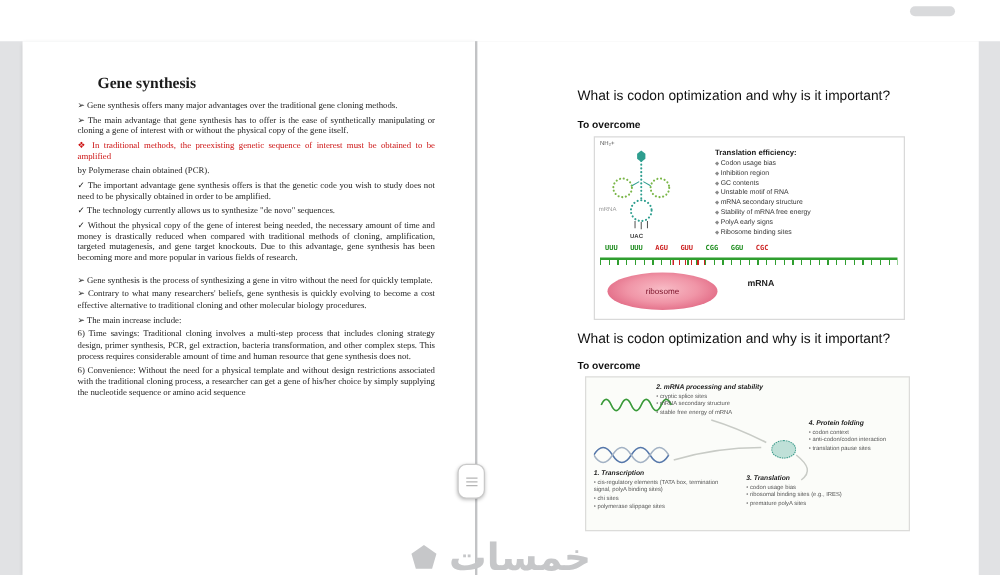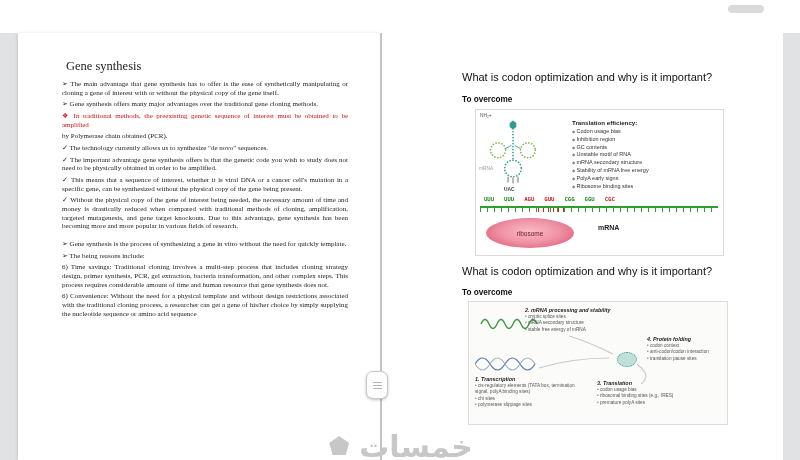--- a/index.html
+++ b/index.html
@@ -7,21 +7,21 @@
          font-family:"Liberation Sans",sans-serif;}
   .topbar{position:absolute;left:0;top:0;width:800px;height:33px;background:#ffffff;}
   .toppill{position:absolute;left:728px;top:5px;width:36px;height:8px;border-radius:4px;background:#d9dadc;}
   .gutter{position:absolute;left:380px;top:33px;width:2px;height:427px;background:#c2c3c5;}
   .page{position:absolute;top:33px;height:427px;background:#ffffff;box-shadow:0 1px 4px rgba(0,0,0,.16);}
   .page.left{left:18px;width:362px;}
   .page.right{left:382px;width:401px;box-shadow:none;}
 
   
   .doc{box-sizing:border-box;padding:26px 32px 8px 44px;font-family:"Liberation Serif",serif;color:#1c1c1c;}
-  .doc h1{font-size:12.5px;margin:0 0 6px 4px;font-weight:normal;}
+  .doc h1{font-size:12.5px;margin:0 0 6px 16px;font-weight:bold;}
   .doc p{font-size:7px;line-height:1.24;margin:0 0 3px 0;text-align:justify;}
   .doc p.red{color:#cc1111;}
   .doc p.gap{margin-top:9px;}
 
   
   .page.right{font-family:"Liberation Sans",sans-serif;}
   .h2{position:absolute;left:80px;font-size:11px;font-weight:normal;color:#111;}
   .sub{position:absolute;left:80px;font-size:8.2px;font-weight:bold;color:#111;}
 
   
@@ -79,30 +79,30 @@
 </head>
 <body>
 
 <div class="stage">
   <div class="topbar"></div>
   <div class="toppill"></div>
 
   <div class="page left">
     <div class="doc">
       <h1>Gene synthesis</h1>
+      <p>➢ Gene synthesis offers many major advantages over the traditional gene cloning methods.</p>
       <p>➢ The main advantage that gene synthesis has to offer is the ease of synthetically manipulating or cloning a gene of interest with or without the physical copy of the gene itself.</p>
-      <p>➢ Gene synthesis offers many major advantages over the traditional gene cloning methods.</p>
       <p class="red">❖ In traditional methods, the preexisting genetic sequence of interest must be obtained to be amplified</p>
       <p>by Polymerase chain obtained (PCR).</p>
+      <p>✓ The important advantage gene synthesis offers is that the genetic code you wish to study does not need to be physically obtained in order to be amplified.</p>
       <p>✓ The technology currently allows us to synthesize "de novo" sequences.</p>
-      <p>✓ The important advantage gene synthesis offers is that the genetic code you wish to study does not need to be physically obtained in order to be amplified.</p>
-      <p>✓ This means that a sequence of interest, whether it is viral DNA or a cancer cell's mutation in a specific gene, can be synthesized without the physical copy of the gene being present.</p>
       <p>✓ Without the physical copy of the gene of interest being needed, the necessary amount of time and money is drastically reduced when compared with traditional methods of cloning, amplification, targeted mutagenesis, and gene target knockouts. Due to this advantage, gene synthesis has been becoming more and more popular in various fields of research.</p>
       <p class="gap">➢ Gene synthesis is the process of synthesizing a gene in vitro without the need for quickly template.</p>
-      <p>➢ The being reasons include:</p>
+      <p>➢ Contrary to what many researchers' beliefs, gene synthesis is quickly evolving to become a cost effective alternative to traditional cloning and other molecular biology procedures.</p>
+      <p>➢ The main increase include:</p>
       <p>6) Time savings: Traditional cloning involves a multi-step process that includes cloning strategy design, primer synthesis, PCR, gel extraction, bacteria transformation, and other complex steps. This process requires considerable amount of time and human resource that gene synthesis does not.</p>
       <p>6) Convenience: Without the need for a physical template and without design restrictions associated with the traditional cloning process, a researcher can get a gene of his/her choice by simply supplying the nucleotide sequence or amino acid sequence</p>
     </div>
   </div>
 
   <div class="gutter"></div>
 
   <div class="page right">
     <div class="h2" style="top:38px">What is codon optimization and why is it important?</div>
     <div class="sub" style="top:62px">To overcome</div>

